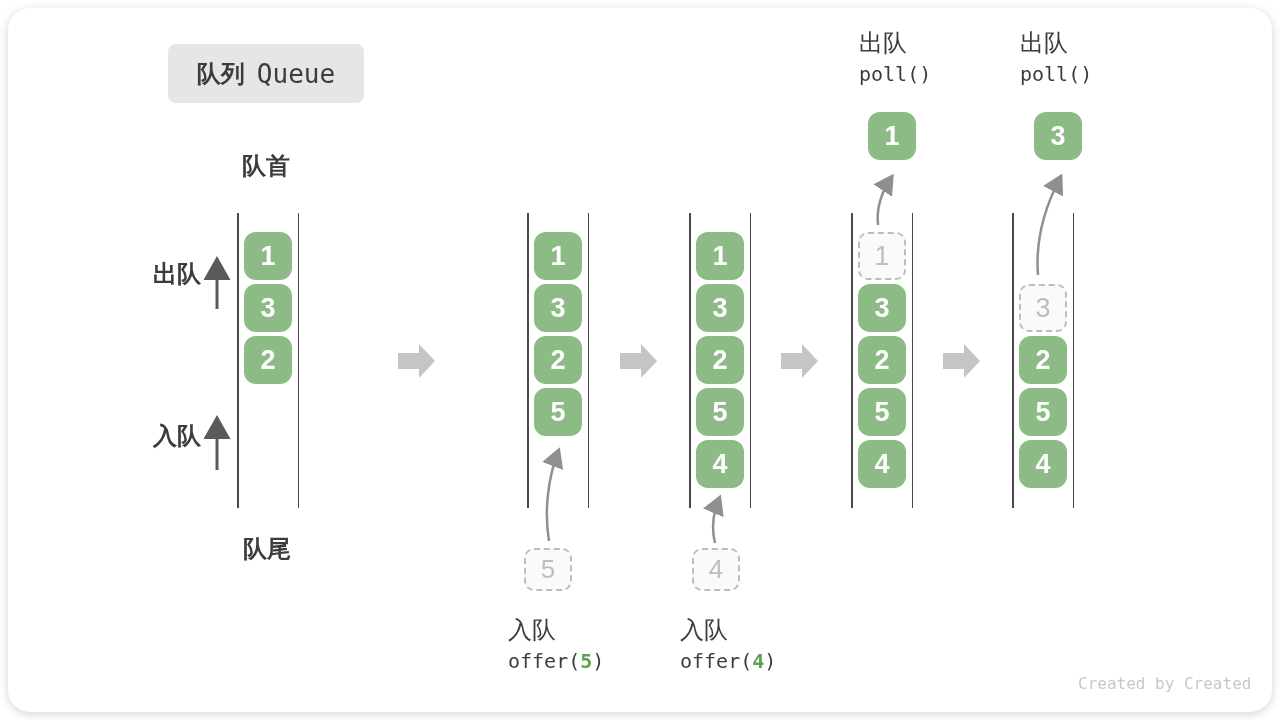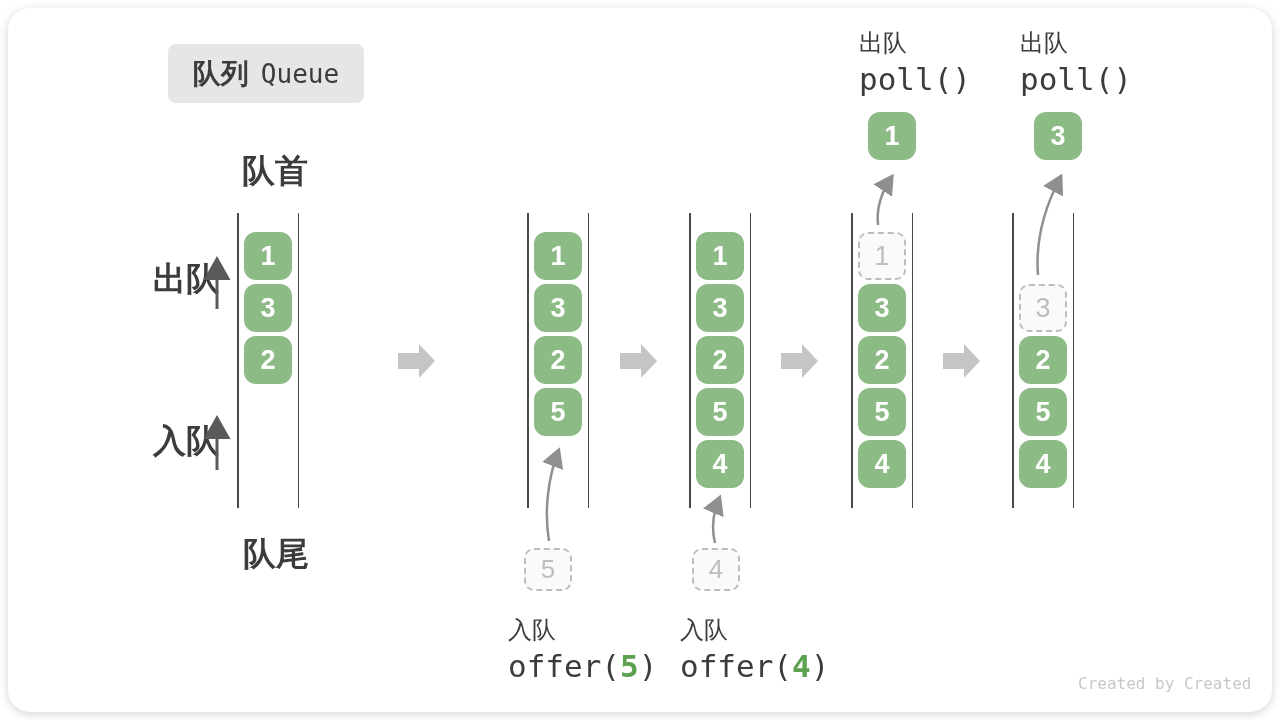--- a/index.html
+++ b/index.html
@@ -15,27 +15,27 @@
   *{margin:0;padding:0;box-sizing:border-box;}
   body{background:#fff;font-family:"Liberation Sans",sans-serif;}
   .canvas{position:relative;width:1280px;height:720px;background:#fff;overflow:hidden;}
   .card{position:absolute;left:8px;top:8px;right:8px;bottom:8px;background:#fff;
         border-radius:22px;box-shadow:0 2px 10px rgba(0,0,0,.18);}
   .abs{position:absolute;}
 
   
   .title-badge{position:absolute;left:168px;top:44px;width:196px;height:59px;background:#E6E6E6;
     border-radius:8px;display:flex;align-items:center;justify-content:center;gap:12px;}
-  .title-zh{font-size:28px;font-weight:700;color:var(--dark);}
+  .title-zh{font-size:24px;font-weight:700;color:var(--dark);}
   .title-en{font-family:"DejaVu Sans Mono",monospace;font-size:26px;color:var(--dark);}
 
   
-  .cjk{color:var(--dark);font-weight:700;font-size:33px;line-height:1;}
+  .cjk{color:var(--dark);font-weight:700;font-size:24px;line-height:1;}
   .op-cjk{color:var(--dark);font-weight:500;font-size:24px;line-height:1;}
-  .code{font-family:"DejaVu Sans Mono",monospace;font-size:31px;color:var(--dark);line-height:1;}
+  .code{font-family:"DejaVu Sans Mono",monospace;font-size:20px;color:var(--dark);line-height:1;}
   .code .arg{color:var(--arg-green);font-weight:700;}
 
   
   .queue-col{position:absolute;top:213px;width:62px;height:295px;}
   .v-line{position:absolute;top:0;width:1.5px;height:100%;background:var(--line);}
   .v-line.left{left:0;} .v-line.right{right:0;}
   .qbox{position:absolute;left:7px;width:48px;height:48px;border-radius:12px;
         display:flex;align-items:center;justify-content:center;
         font-weight:600;font-size:27px;}
   .qbox.filled{background:var(--green);color:#fff;}

